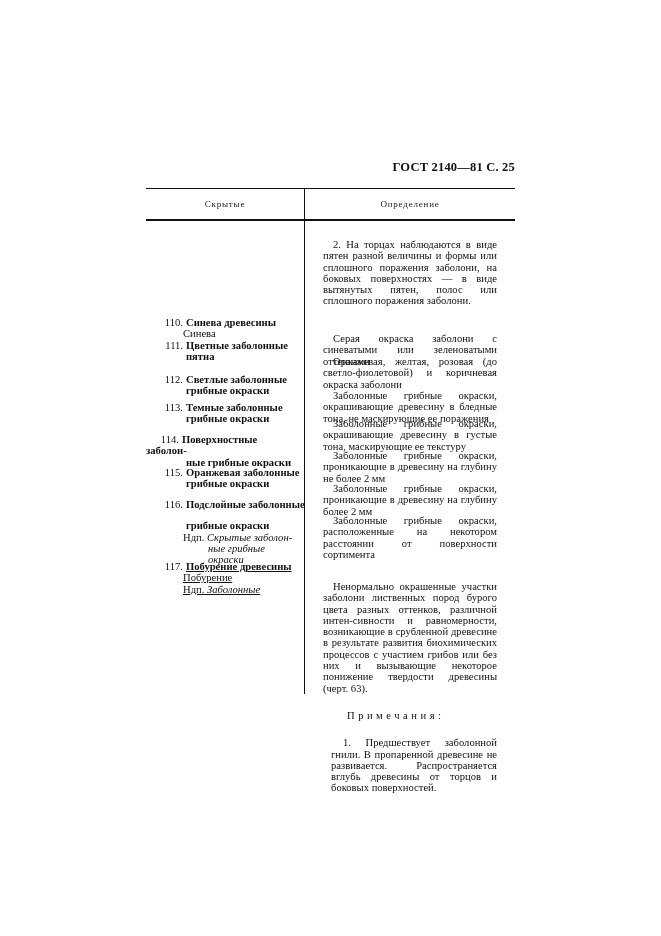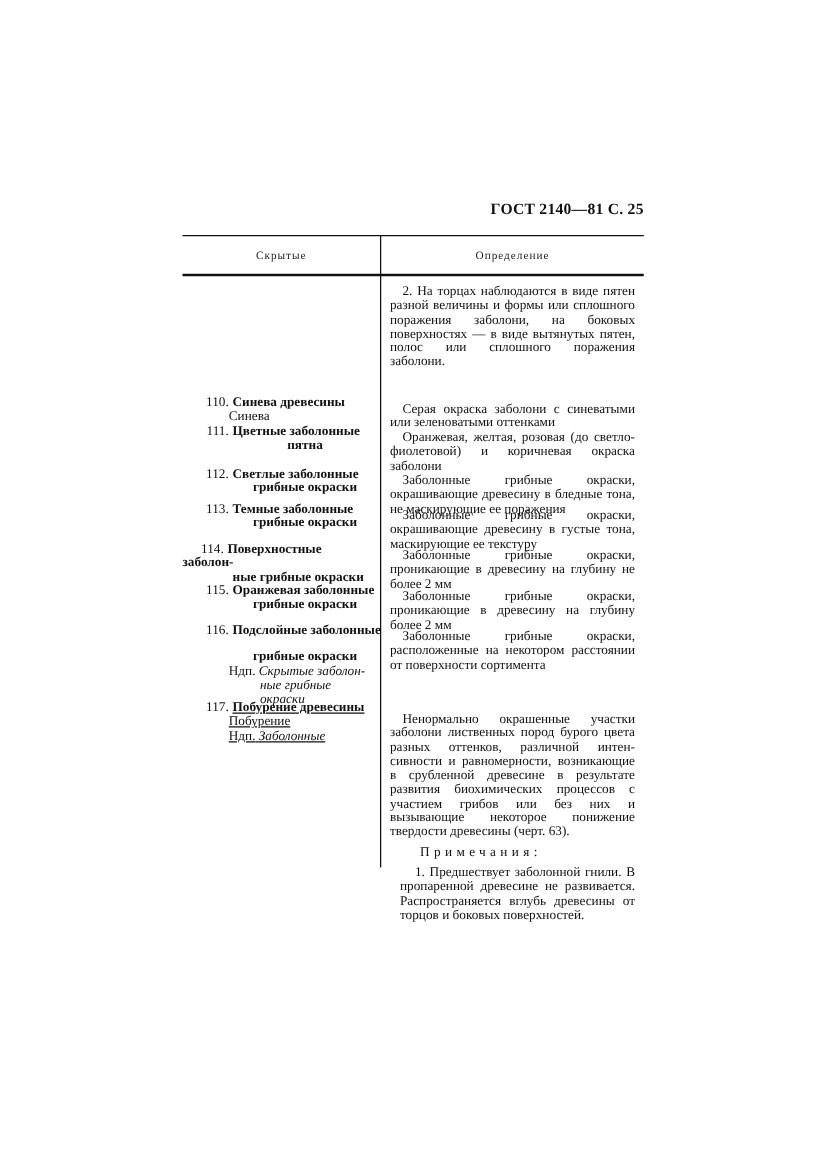--- a/index.html
+++ b/index.html
@@ -6,26 +6,26 @@
   body { width:661px; height:936px; position:relative; overflow:hidden;
          font-family:"Liberation Serif", "DejaVu Serif", serif; color:#111; }
   .hdr { position:absolute; top:160px; right:146px; font-weight:bold; font-size:12.5px; letter-spacing:0.2px; }
   .rule-top { position:absolute; left:146px; top:188px; width:369px; height:1px; background:#111; }
   .rule-thick { position:absolute; left:146px; top:219px; width:369px; height:2px; background:#111; }
   .vdiv { position:absolute; left:304px; top:188px; width:1px; height:506px; background:#111; }
   .colhead { position:absolute; top:199px; font-size:9px; letter-spacing:0.8px; color:#222; text-align:center; }
   .ch-term { left:146px; width:158px; }
   .ch-def { left:305px; width:210px; }
   .def { position:absolute; left:307px; width:206px; font-size:10.6px; line-height:11.3px; text-align:justify; }
-  .def p { margin:5px; text-indent:10px; }
+  .def p { margin:16px; text-indent:10px; }
   .term { position:absolute; left:150px; width:152px; font-size:10.6px; line-height:11.3px; }
   .term .num { display:inline-block; width:33px; text-align:right; padding-right:3px; }
   .term b { font-weight:bold; }
   .term .sub { padding-left:33px; }
-  .term .sub2 { padding-left:36px;text-align:center; }
+  .term .sub2 { padding-left:36px; }
   .term i { font-style:italic; }
   .notes-title { letter-spacing:3.5px; text-indent:24px !important; }
   .note { padding-left:8px; text-indent:12px !important; }
 </style>
 </head>
 <body>
 
 <div class="hdr">ГОСТ 2140—81 С. 25</div>
 
 <div class="rule-top"></div>

